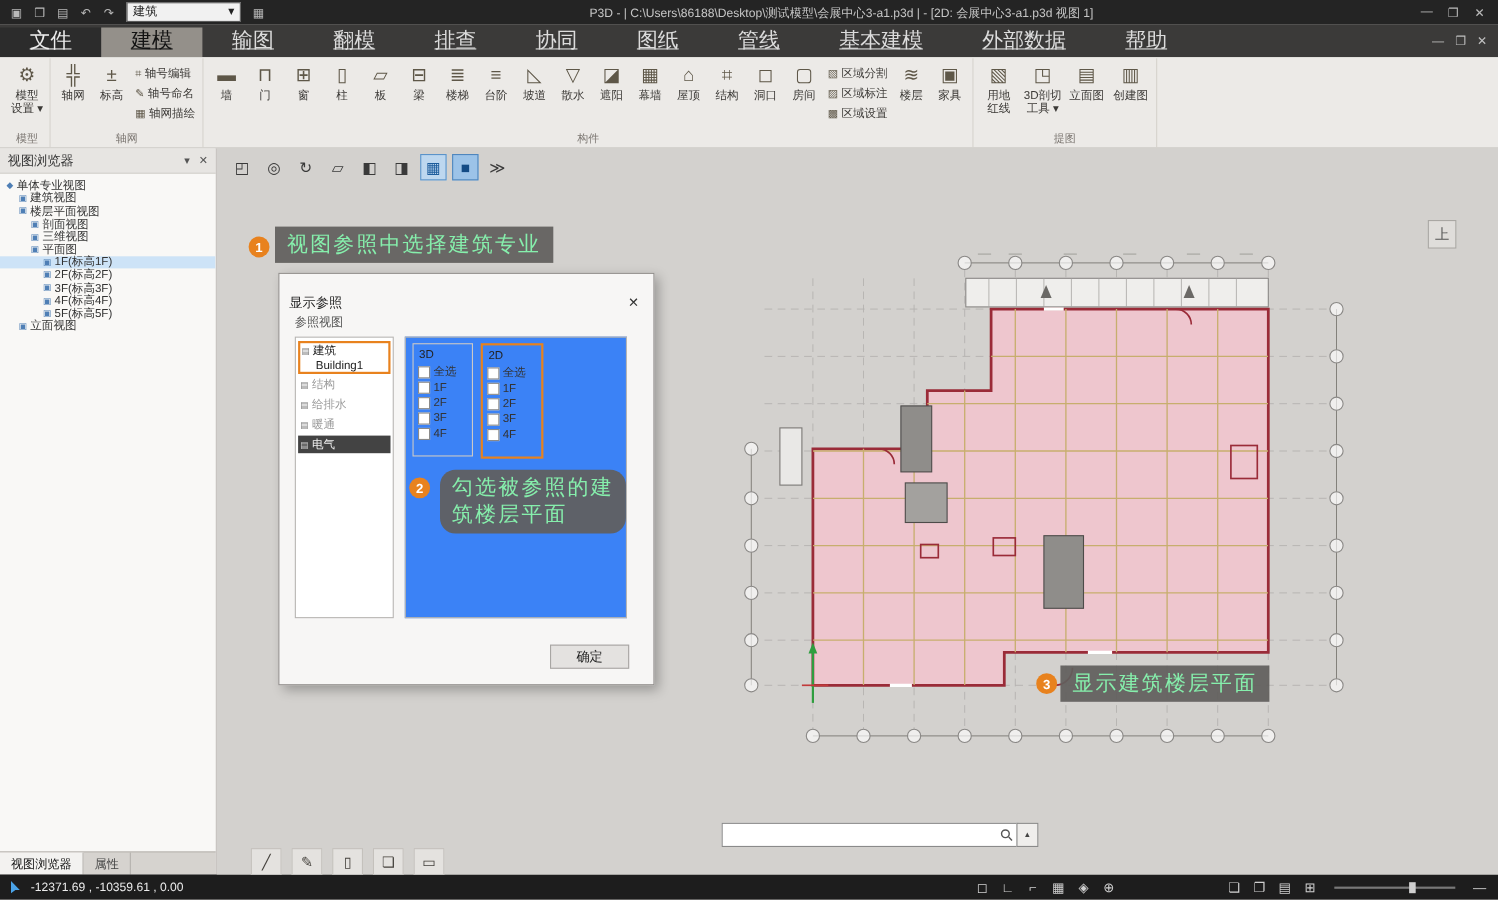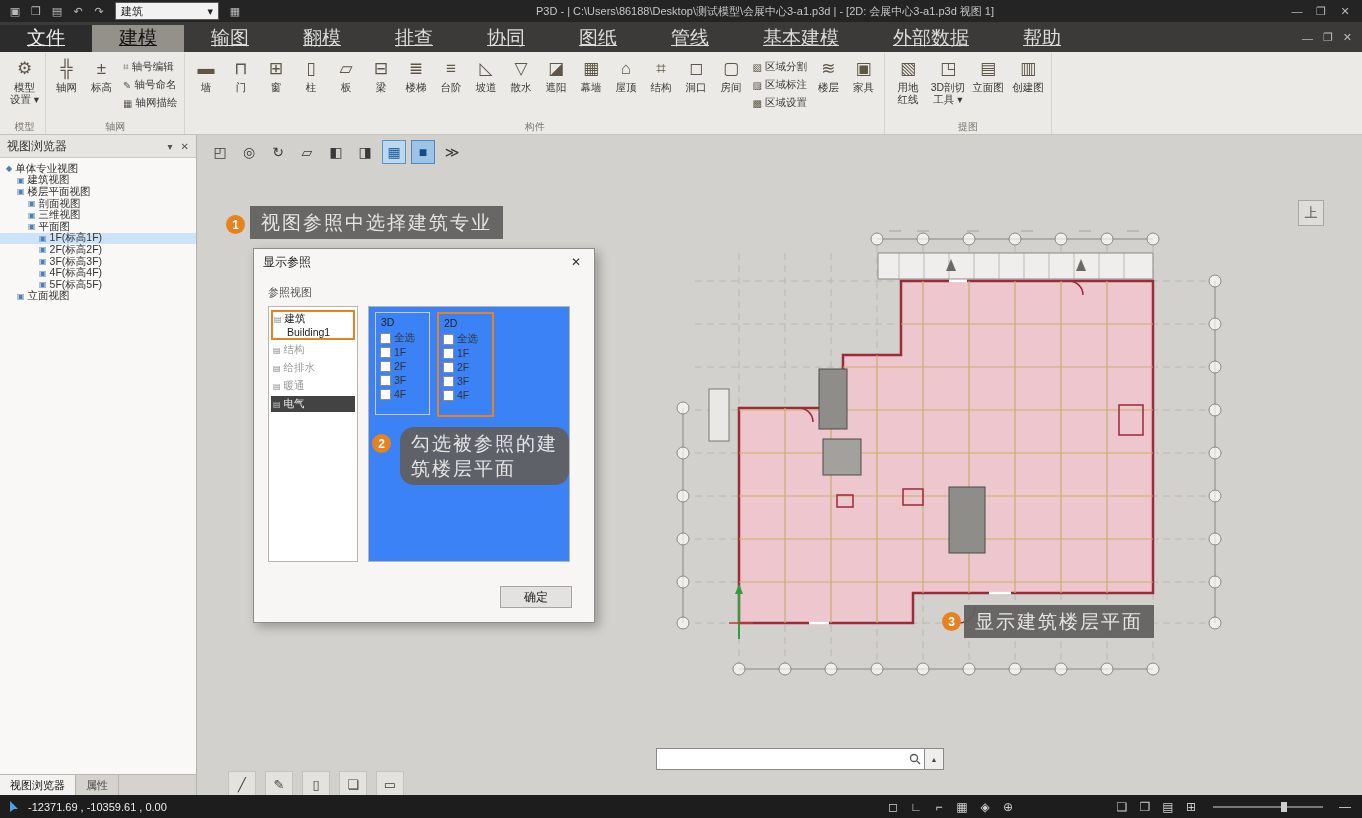--- a/index.html
+++ b/index.html
@@ -64,30 +64,30 @@
   
   .view-toolbar{position:absolute;left:11px;top:5px;display:flex;gap:5px;align-items:center;}
   .vt-icon{width:22px;height:22px;display:flex;align-items:center;justify-content:center;
     font-size:14px;color:#3a3a3a;border:1px solid transparent;}
   .vt-icon.active-blue{background:#bdd7ef;border-color:#5b93c9;color:#1c5c9c;}
   .vt-icon.active-blue2{background:#9cc3e8;border-color:#4f86bd;color:#134b85;}
 
   
   .annot-circle{position:absolute;width:19px;height:19px;border-radius:50%;background:var(--accent);
     color:#fff;font-size:12px;font-weight:bold;display:flex;align-items:center;justify-content:center;z-index:30;}
-  .annot-label{position:absolute;background:rgba(97,95,93,0.93);color:#e5e5e5;font-size:19px;
+  .annot-label{position:absolute;background:rgba(97,95,93,0.93);color:#86efac;font-size:19px;
     letter-spacing:2px;padding:4px 11px;line-height:25px;white-space:pre-line;z-index:29;font-family:Liberation Serif, serif;}
   .c1{left:29px;top:80px;} .l1{left:53px;top:71px;}
   .c2{left:175px;top:299px;} .l2{left:203px;top:292px;border-radius:14px;}
   .c3{left:745px;top:477px;} .l3{left:767px;top:470px;}
 
   
   .dialog{position:absolute;left:56px;top:113px;width:340px;height:373px;background:#f7f6f5;
     border:1px solid #8f8d8a;box-shadow:4px 4px 10px rgba(0,0,0,0.28);z-index:20;}
-  .dlg-title{height:26px;display:flex;align-items:center;padding:0 9px;font-size:12px;color:#1e1e1e;}
+  .dlg-title{height:26px;display:flex;align-items:center;padding:0 9px;font-size:12px;color:#1e1e1e;margin-top:13px;}
   .dlg-close{margin-left:auto;width:18px;text-align:center;font-size:12px;color:#333;}
   .dlg-label{position:absolute;left:14px;top:36px;font-size:11px;color:#555;}
   .dlg-list{position:absolute;left:14px;top:57px;width:90px;height:256px;background:#fff;
     border:1px solid #b7b5b2;padding:3px 2px;box-sizing:border-box;}
   .refitem{font-size:10.5px;color:#999;padding:1px 2px;margin-bottom:2px;}
   .refitem.sel{border:2px solid var(--accent);color:#222;padding:0 1px;}
   .refitem.dark{background:#434343;color:#eee;}
   .refline1{display:flex;align-items:center;gap:3px;}
   .reficon{font-size:8px;color:#7e7e7e;}
   .refitem.dark .reficon{color:#ccc;}

